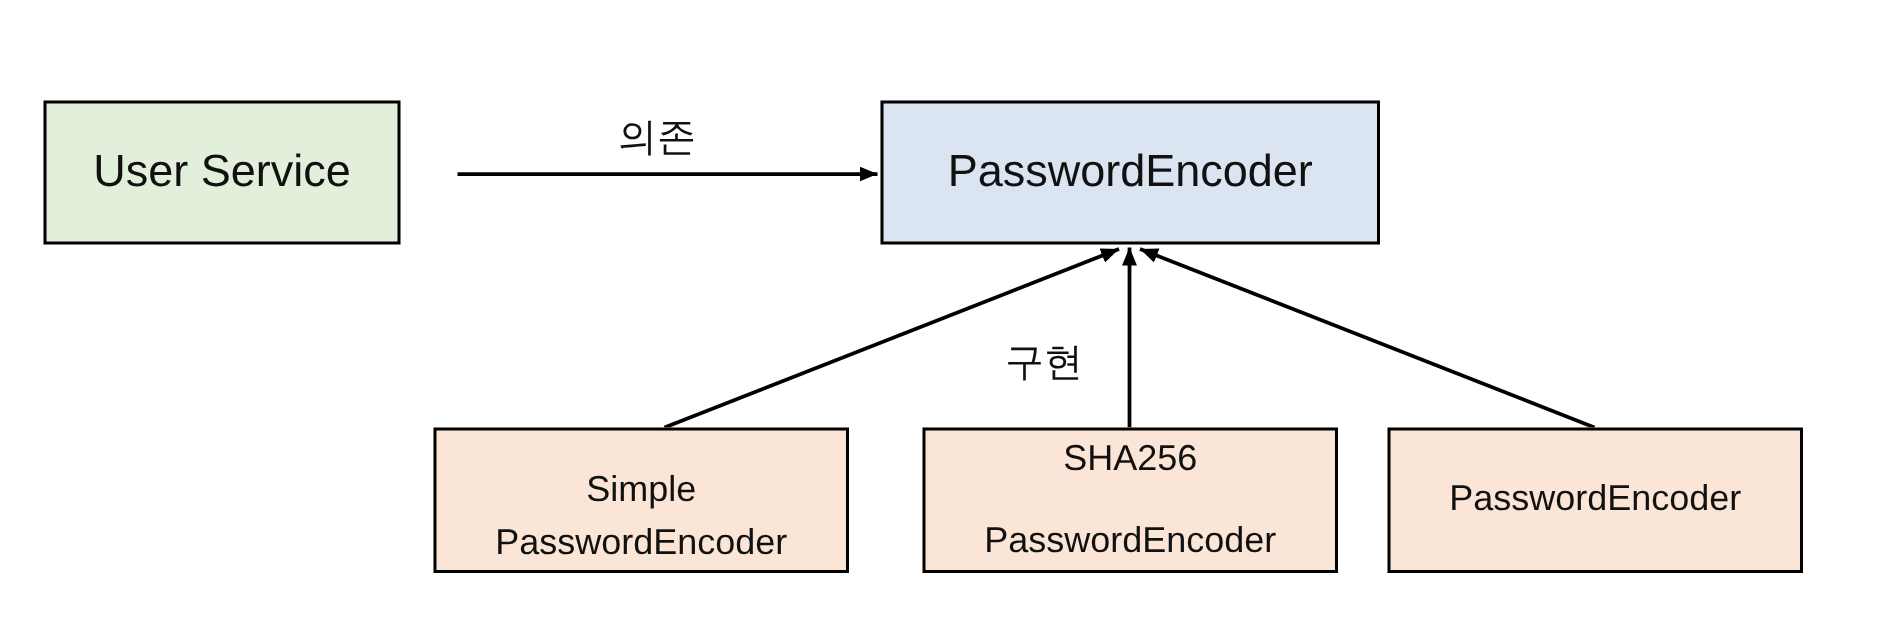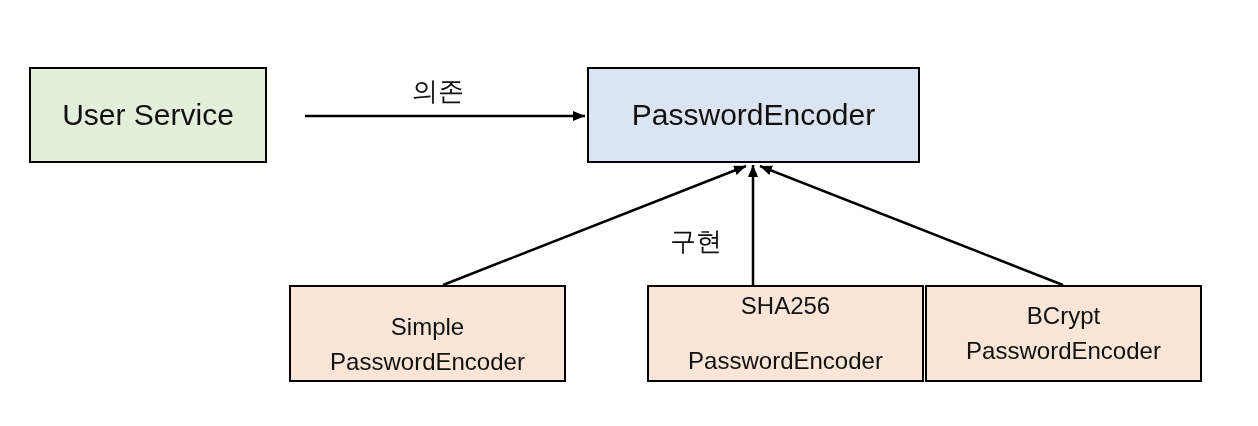--- a/index.html
+++ b/index.html
@@ -51,21 +51,21 @@
   }
   .node-impl {
     top: 285px;
     height: 97px;
     width: 277px;
     background: #fbe5d6;
     font-size: 24px;
     line-height: 1.45;
   }
   .node-simple { left: 289px; justify-content: flex-end; }
-  .node-sha256 { left: 647px; gap: 20px; }
+  .node-sha256 { left: 615px; gap: 20px; }
   .node-bcrypt { left: 925px; }
   .edge-label {
     position: absolute;
     font-size: 26px;
     color: #111111;
     white-space: nowrap;
     transform: translateX(-50%);
   }
   .label-dependency { left: 438px; top: 74px; }
   .label-implementation { left: 664px; top: 224px; margin-left: 32px; }
@@ -99,21 +99,20 @@
     <span>Simple</span>
     <span>PasswordEncoder</span>
   </div>
 
   <div class="node node-impl node-sha256" style="background-color: rgb(251, 229, 214);">
     <span>SHA256</span>
     <span>PasswordEncoder</span>
   </div>
 
   <div class="node node-impl node-bcrypt" style="background-color: rgb(251, 229, 214);">
-    <span>BCrypt</span>
     <span>PasswordEncoder</span>
   </div>
 
   <div class="edge-label label-dependency">의존</div>
 
   <div class="edge-label label-implementation">구현</div>
 
 </div>
 
 </body></html>

